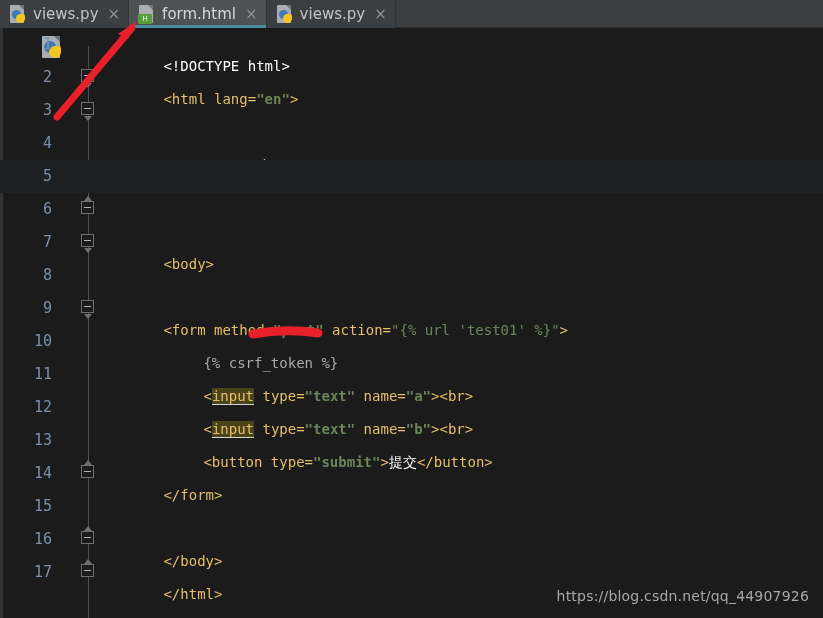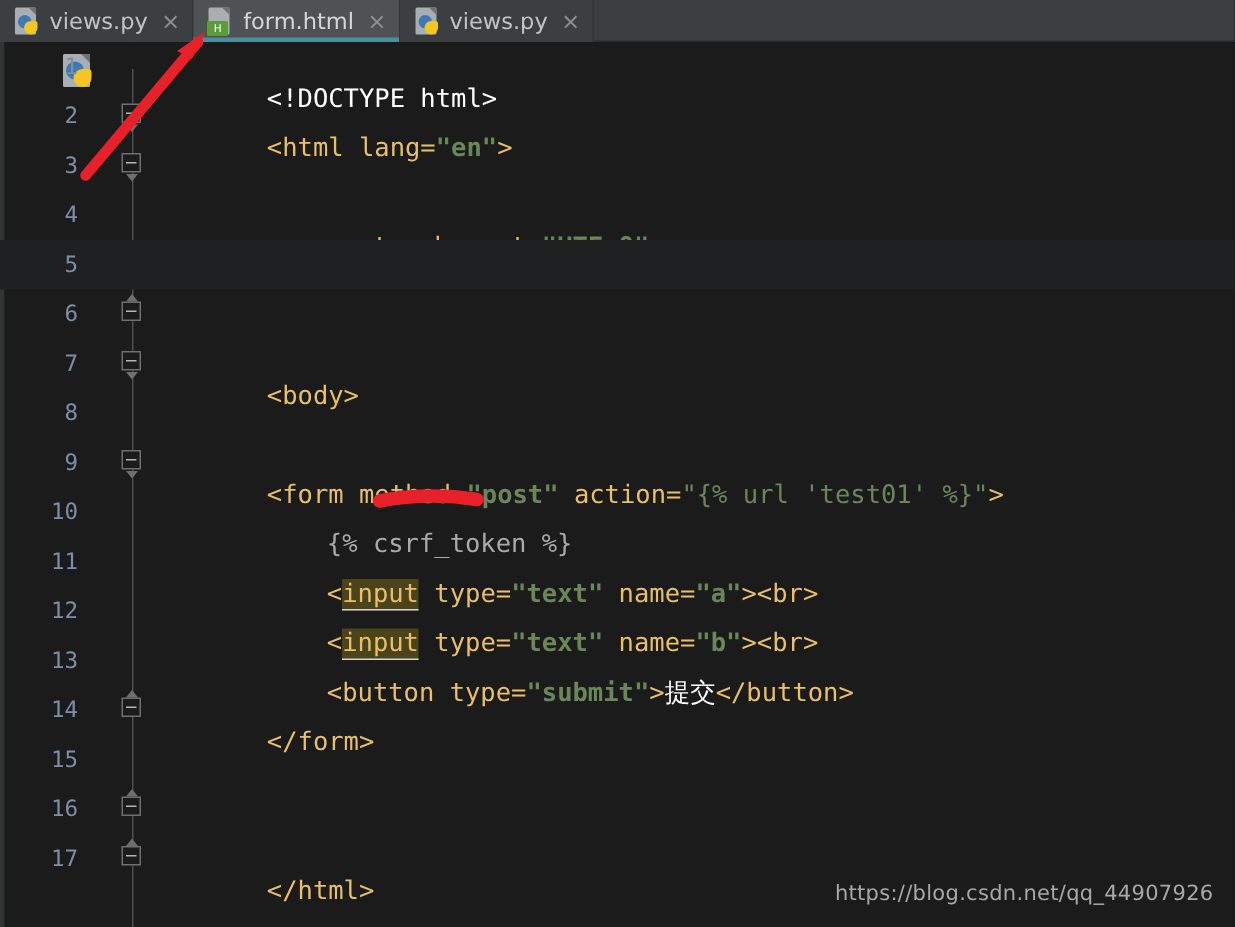--- a/index.html
+++ b/index.html
@@ -202,21 +202,21 @@
     position: absolute; left: 9px; top: 11px;
     width: 12px; height: 12px;
     background: #f3c623; border-radius: 50% 20% 50% 50%;
   }
 
   
   .codeline {
     position: absolute;
     left: 96px; top: 5px;
     font-family: "DejaVu Sans Mono", monospace;
-    font-size: 17px;
+    font-size: 14px;
     line-height: 22px;
     white-space: pre;
     color: #a9b7c6;
   }
   .tg   { color: #e8bf6a; }   
   .val  { color: #6a8759; font-weight: bold; }  
   .txt  { color: #ffffff; }   
   .dj   { color: #a9a9a9; }   
   .doct { color: #ffffff; }
 
@@ -423,20 +423,23 @@
       <span class="codeline"></span>
     </div>
 
     <div class="row" style="top:495px;position:absolute;">
       <span class="lineno">16</span>
       <span class="fold-marker">
         <span class="box"></span>
           <span class="minus"></span>
           <span class="tip-up"></span>
       </span>
+      <span class="codeline">
+        <span class="tg">&lt;/body&gt;</span>
+      </span>
     </div>
 
     <div class="row" style="top:528px;position:absolute;">
       <span class="lineno">17</span>
       <span class="fold-marker">
         <span class="box"></span>
           <span class="minus"></span>
           <span class="tip-up"></span>
       </span>
       <span class="codeline">

